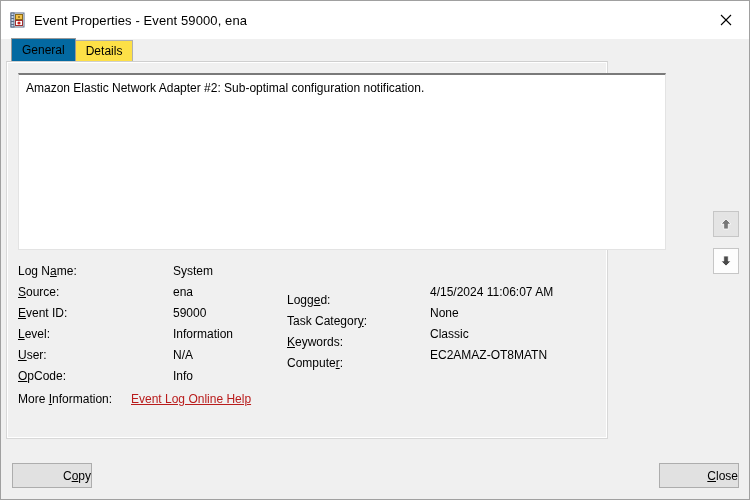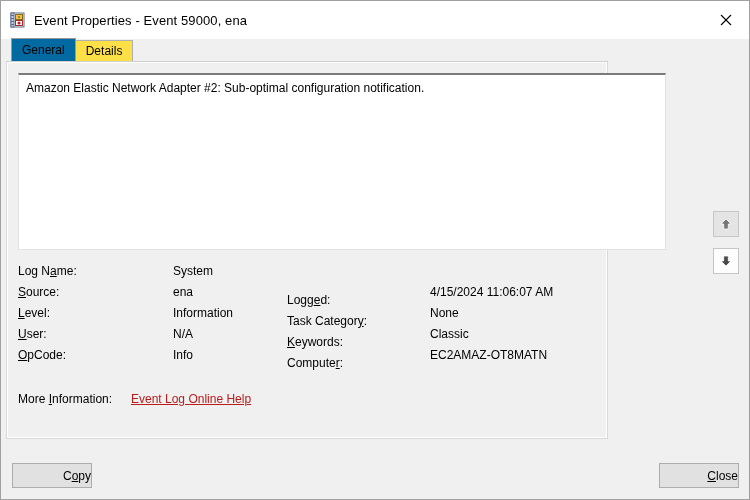--- a/index.html
+++ b/index.html
@@ -271,20 +271,24 @@
       <div class="fieldcol left">
         <div class="fieldrow">
           <span class="fieldlabel"><span>Log N</span><span class="mn">a</span><span>me:</span></span>
           <span class="fieldvalue">System</span>
         </div>
         <div class="fieldrow">
           <span class="fieldlabel"><span></span><span class="mn">S</span><span>ource:</span></span>
           <span class="fieldvalue">ena</span>
         </div>
         <div class="fieldrow">
+          <span class="fieldlabel"><span></span><span class="mn">E</span><span>vent ID:</span></span>
+          <span class="fieldvalue">59000</span>
+        </div>
+        <div class="fieldrow">
           <span class="fieldlabel"><span></span><span class="mn">L</span><span>evel:</span></span>
           <span class="fieldvalue">Information</span>
         </div>
         <div class="fieldrow">
           <span class="fieldlabel"><span></span><span class="mn">U</span><span>ser:</span></span>
           <span class="fieldvalue">N/A</span>
         </div>
         <div class="fieldrow">
           <span class="fieldlabel"><span></span><span class="mn">O</span><span>pCode:</span></span>
           <span class="fieldvalue">Info</span>

